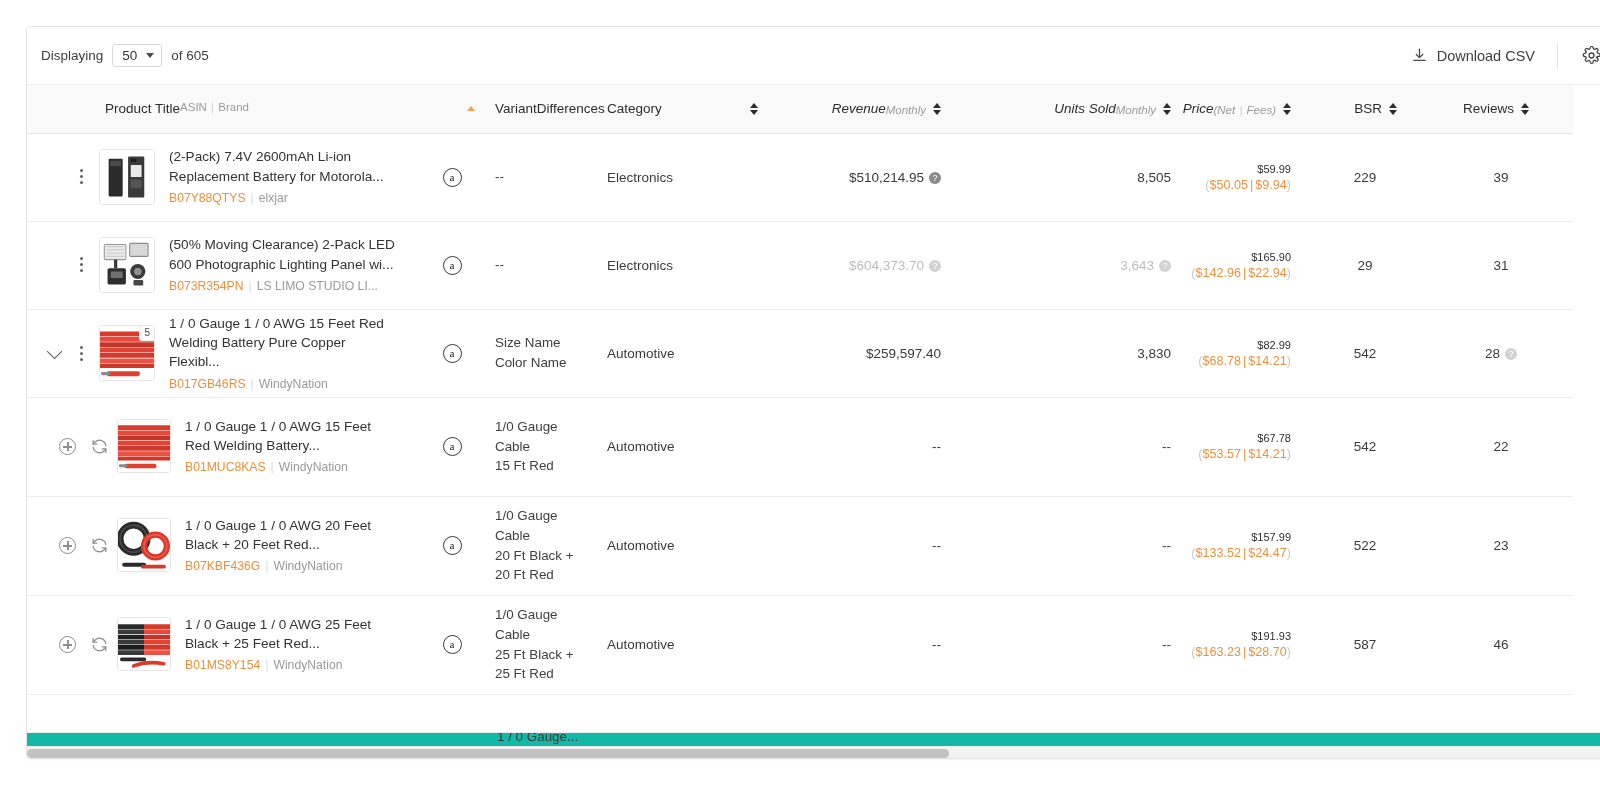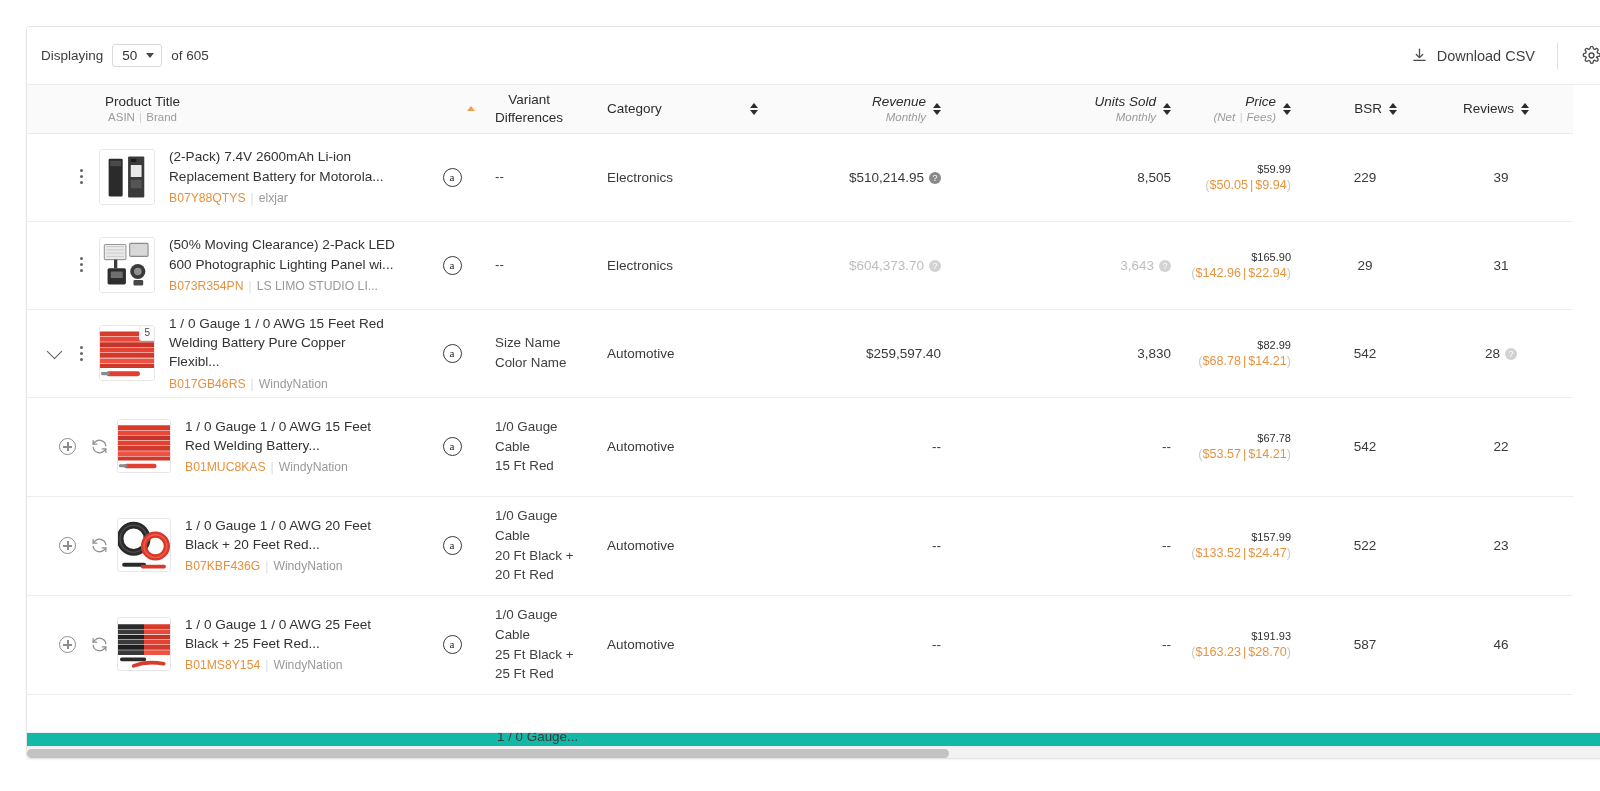--- a/index.html
+++ b/index.html
@@ -59,21 +59,21 @@
     background: #fafafa;
     border-bottom: 1px solid #e8e8e8;
     height: 48px;
     font-weight: normal;
     vertical-align: middle;
     padding: 0 10px;
   }
   .th-inner { display: flex; align-items: center; gap: 7px; }
   .th-inner.right { justify-content: flex-end; }
   .th-inner.left { justify-content: flex-start; }
-  .th-stack { display: flex; flex-direction: column; line-height: 1.28; }
+  .th-stack { display: flex; flex-direction: row; line-height: 1.28; }
   .th-stack.ralign { align-items: flex-end; font-style: italic; }
   .th-main { font-size: 13.5px; color: #2d2d2d; white-space: nowrap; }
   .th-sub { font-size: 11.5px; color: #9b9b9b; white-space: nowrap; }
   .th-sub .pipe { color: #cfcfcf; padding: 0 1px; }
 
   .sorter { display: inline-flex; flex-direction: column; gap: 2px; flex: 0 0 auto; cursor: pointer; }
   .tri-up { width:0;height:0;border-left:4px solid transparent;border-right:4px solid transparent;border-bottom:5px solid #2b2b2b; }
   .tri-dn { width:0;height:0;border-left:4px solid transparent;border-right:4px solid transparent;border-top:5px solid #2b2b2b; }
   .sort-active { width:0;height:0;border-left:4px solid transparent;border-right:4px solid transparent;border-bottom:5px solid #f0a04b; }
 

